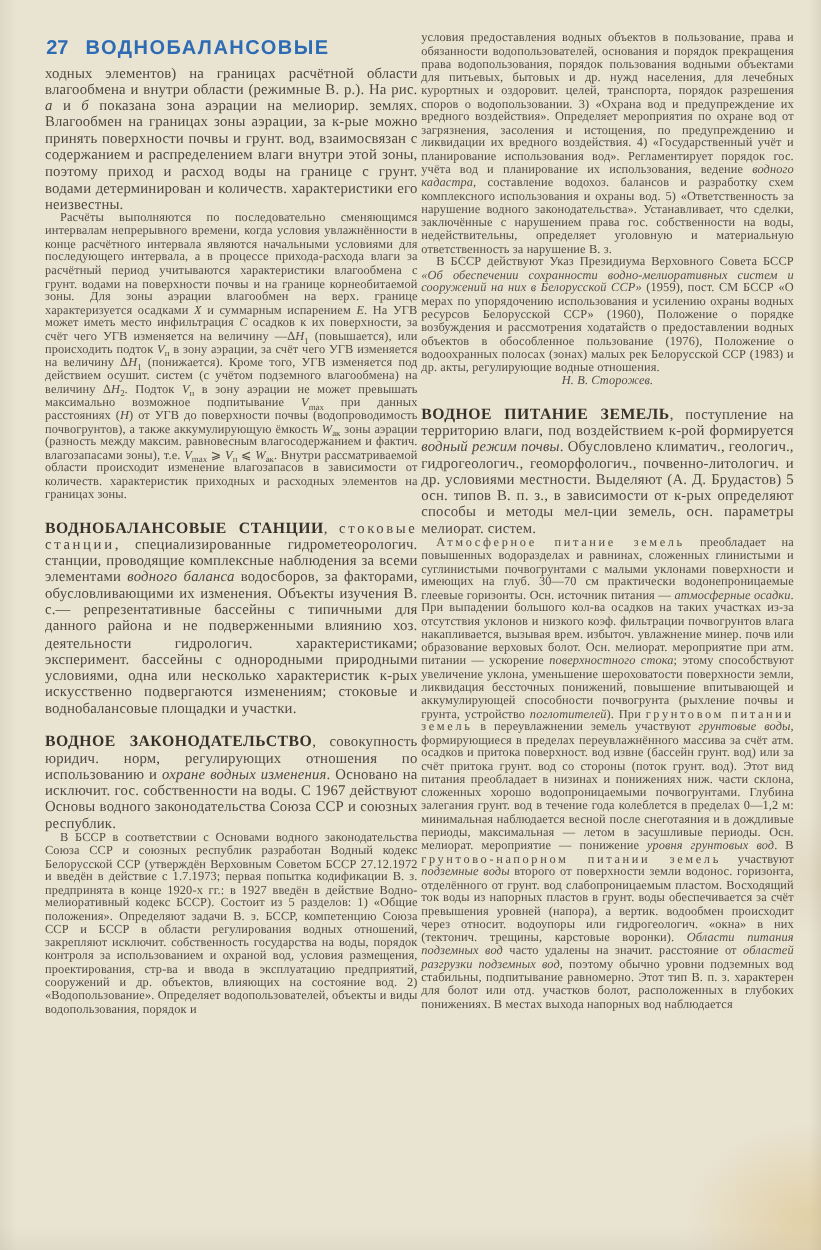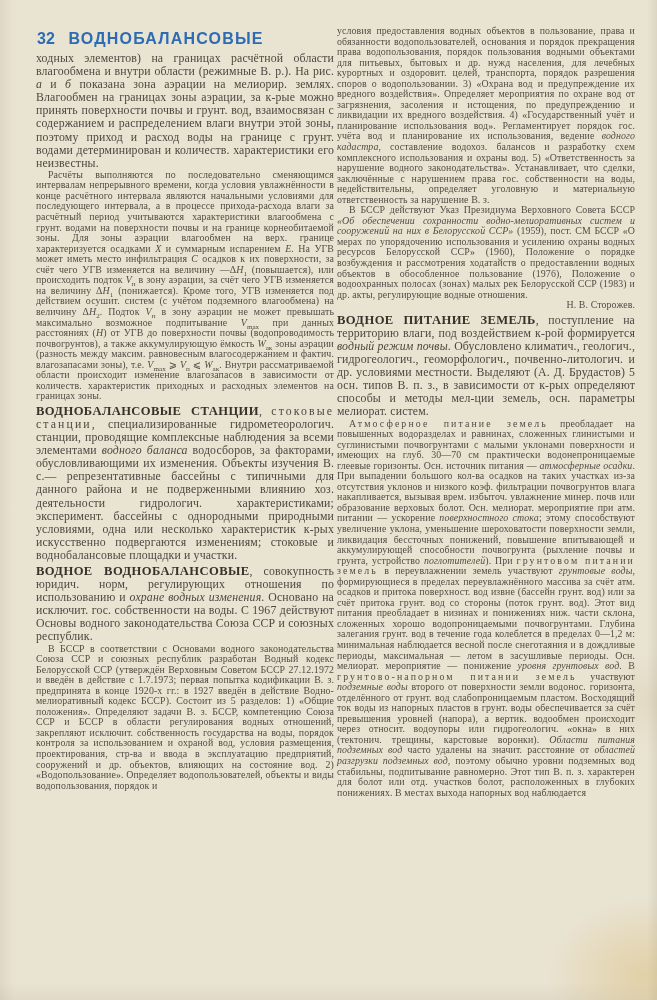--- a/index.html
+++ b/index.html
@@ -31,40 +31,40 @@
     text-align:justify;
     hyphens:auto;-webkit-hyphens:auto;
   }
   .col-left{left:36px;top:52px;}
   .col-right{left:337px;top:26px;}
   .blk{margin:0;padding:0;}
   .blk.n{font-size:11.8px;line-height:13.1px;letter-spacing:0.15px;}
   .blk.s{font-size:9.9px;line-height:10.55px;letter-spacing:0.1px;color:#514d45;}
   .blk.para{text-indent:12px;}
   .blk.cont{text-indent:0;}
-  .blk.article{text-indent:0;margin-top:3px;}
-  .blk.sign{text-align:right;text-indent:0;}
+  .blk.article{text-indent:0;margin-top:14px;}
+  .blk.sign{text-align:center;font-style:italic;text-indent:0;}
   .r-i{font-style:italic;}
   .r-h{font-weight:bold;color:#363229;font-size:12.6px;letter-spacing:0.4px;}
   .r-sp{letter-spacing:2.1px;}
   sub.r-sub{font-size:72%;line-height:0;letter-spacing:0;}
 </style>
 </head>
 <body>
 
 <div class="page">
   <div class="running-head">
-    <span class="num">32</span>
+    <span class="num">27</span>
     <span class="title">ВОДНОБАЛАНСОВЫЕ</span>
   </div>
   <div class="col col-left" id="col-left">
       <p class="blk cont n"><span>ходных элементов) на границах расчётной области влагообмена и внутри области (режимные В. р.). На рис. </span><span class="r-i">а</span><span> и </span><span class="r-i">б</span><span> показана зона аэрации на мелиорир. землях. Влагообмен на границах зоны аэрации, за к-рые можно принять поверхности почвы и грунт. вод, взаимосвязан с содержанием и распределением влаги внутри этой зоны, поэтому приход и расход воды на границе с грунт. водами детерминирован и количеств. характеристики его неизвестны.</span></p>
       <p class="blk para s"><span>Расчёты выполняются по последовательно сменяющимся интервалам непрерывного времени, когда условия увлажнённости в конце расчётного интервала являются начальными условиями для последующего интервала, а в процессе прихода-расхода влаги за расчётный период учитываются характеристики влагообмена с грунт. водами на поверхности почвы и на границе корнеобитаемой зоны. Для зоны аэрации влагообмен на верх. границе характеризуется осадками </span><span class="r-i">X</span><span> и суммарным испарением </span><span class="r-i">E</span><span>. На УГВ может иметь место инфильтрация </span><span class="r-i">C</span><span> осадков к их поверхности, за счёт чего УГВ изменяется на величину —Δ</span><span class="r-i">H</span><sub class="r-sub">1</sub><span> (повышается), или происходить подток </span><span class="r-i">V</span><sub class="r-sub">п</sub><span> в зону аэрации, за счёт чего УГВ изменяется на величину Δ</span><span class="r-i">H</span><sub class="r-sub">1</sub><span> (понижается). Кроме того, УГВ изменяется под действием осушит. систем (с учётом подземного влагообмена) на величину Δ</span><span class="r-i">H</span><sub class="r-sub">2</sub><span>. Подток </span><span class="r-i">V</span><sub class="r-sub">п</sub><span> в зону аэрации не может превышать максимально возможное подпитывание </span><span class="r-i">V</span><sub class="r-sub">max</sub><span> при данных расстояниях (</span><span class="r-i">H</span><span>) от УГВ до поверхности почвы (водопроводимость почвогрунтов), а также аккумулирующую ёмкость </span><span class="r-i">W</span><sub class="r-sub">ак</sub><span> зоны аэрации (разность между максим. равновесным влагосодержанием и фактич. влагозапасами зоны), т.е. </span><span class="r-i">V</span><sub class="r-sub">max</sub><span> ⩾ </span><span class="r-i">V</span><sub class="r-sub">п</sub><span> ⩽ </span><span class="r-i">W</span><sub class="r-sub">ак</sub><span>. Внутри рассматриваемой области происходит изменение влагозапасов в зависимости от количеств. характеристик приходных и расходных элементов на границах зоны.</span></p>
       <p class="blk article n"><span class="r-h">ВОДНОБАЛАНСОВЫЕ СТАНЦИИ</span><span>, </span><span class="r-sp">стоковые станции</span><span>, специализированные гидрометеорологич. станции, проводящие комплексные наблюдения за всеми элементами </span><span class="r-i">водного баланса</span><span> водосборов, за факторами, обусловливающими их изменения. Объекты изучения В. с.— репрезентативные бассейны с типичными для данного района и не подверженными влиянию хоз. деятельности гидрологич. характеристиками; эксперимент. бассейны с однородными природными условиями, одна или несколько характеристик к-рых искусственно подвергаются изменениям; стоковые и воднобалансовые площадки и участки.</span></p>
-      <p class="blk article n"><span class="r-h">ВОДНОЕ ВОДНОБАЛАНСОВЫЕ</span><span>, совокупность юридич. норм, регулирующих отношения по использованию и </span><span class="r-i">охране водных изменения</span><span>. Основано на исключит. гос. собственности на воды. С 1967 действуют Основы водного законодательства Союза ССР и союзных республик.</span></p>
+      <p class="blk article n"><span class="r-h">ВОДНОЕ ЗАКОНОДАТЕЛЬСТВО</span><span>, совокупность юридич. норм, регулирующих отношения по использованию и </span><span class="r-i">охране водных изменения</span><span>. Основано на исключит. гос. собственности на воды. С 1967 действуют Основы водного законодательства Союза ССР и союзных республик.</span></p>
       <p class="blk para s"><span>В БССР в соответствии с Основами водного законодательства Союза ССР и союзных республик разработан Водный кодекс Белорусской ССР (утверждён Верховным Советом БССР 27.12.1972 и введён в действие с 1.7.1973; первая попытка кодификации В. з. предпринята в конце 1920-х гг.: в 1927 введён в действие Водно-мелиоративный кодекс БССР). Состоит из 5 разделов: 1) «Общие положения». Определяют задачи В. з. БССР, компетенцию Союза ССР и БССР в области регулирования водных отношений, закрепляют исключит. собственность государства на воды, порядок контроля за использованием и охраной вод, условия размещения, проектирования, стр-ва и ввода в эксплуатацию предприятий, сооружений и др. объектов, влияющих на состояние вод. 2) «Водопользование». Определяет водопользователей, объекты и виды водопользования, порядок и</span></p>
     </div>
   <div class="col col-right" id="col-right">
       <p class="blk cont s"><span>условия предоставления водных объектов в пользование, права и обязанности водопользователей, основания и порядок прекращения права водопользования, порядок пользования водными объектами для питьевых, бытовых и др. нужд населения, для лечебных курортных и оздоровит. целей, транспорта, порядок разрешения споров о водопользовании. 3) «Охрана вод и предупреждение их вредного воздействия». Определяет мероприятия по охране вод от загрязнения, засоления и истощения, по предупреждению и ликвидации их вредного воздействия. 4) «Государственный учёт и планирование использования вод». Регламентирует порядок гос. учёта вод и планирование их использования, ведение </span><span class="r-i">водного кадастра</span><span>, составление водохоз. балансов и разработку схем комплексного использования и охраны вод. 5) «Ответственность за нарушение водного законодательства». Устанавливает, что сделки, заключённые с нарушением права гос. собственности на воды, недействительны, определяет уголовную и материальную ответственность за нарушение В. з.</span></p>
       <p class="blk para s"><span>В БССР действуют Указ Президиума Верховного Совета БССР </span><span class="r-i">«Об обеспечении сохранности водно-мелиоративных систем и сооружений на них в Белорусской ССР»</span><span> (1959), пост. СМ БССР «О мерах по упорядочению использования и усилению охраны водных ресурсов Белорусской ССР» (1960), Положение о порядке возбуждения и рассмотрения ходатайств о предоставлении водных объектов в обособленное пользование (1976), Положение о водоохранных полосах (зонах) малых рек Белорусской ССР (1983) и др. акты, регулирующие водные отношения.</span></p>
       <p class="blk sign s"><span>Н. В. Сторожев.</span></p>
       <p class="blk article n"><span class="r-h">ВОДНОЕ ПИТАНИЕ ЗЕМЕЛЬ</span><span>, поступление на территорию влаги, под воздействием к-рой формируется </span><span class="r-i">водный режим почвы</span><span>. Обусловлено климатич., геологич., гидрогеологич., геоморфологич., почвенно-литологич. и др. условиями местности. Выделяют (А. Д. Брудастов) 5 осн. типов В. п. з., в зависимости от к-рых определяют способы и методы мел-ции земель, осн. параметры мелиорат. систем.</span></p>
       <p class="blk para s"><span class="r-sp">Атмосферное питание земель</span><span> преобладает на повышенных водоразделах и равнинах, сложенных глинистыми и суглинистыми почвогрунтами с малыми уклонами поверхности и имеющих на глуб. 30—70 см практически водонепроницаемые глеевые горизонты. Осн. источник питания — </span><span class="r-i">атмосферные осадки</span><span>. При выпадении большого кол-ва осадков на таких участках из-за отсутствия уклонов и низкого коэф. фильтрации почвогрунтов влага накапливается, вызывая врем. избыточ. увлажнение минер. почв или образование верховых болот. Осн. мелиорат. мероприятие при атм. питании — ускорение </span><span class="r-i">поверхностного стока</span><span>; этому способствуют увеличение уклона, уменьшение шероховатости поверхности земли, ликвидация бессточных понижений, повышение впитывающей и аккумулирующей способности почвогрунта (рыхление почвы и грунта, устройство </span><span class="r-i">поглотителей</span><span>). При </span><span class="r-sp">грунтовом питании земель</span><span> в переувлажнении земель участвуют </span><span class="r-i">грунтовые воды</span><span>, формирующиеся в пределах переувлажнённого массива за счёт атм. осадков и притока поверхност. вод извне (бассейн грунт. вод) или за счёт притока грунт. вод со стороны (поток грунт. вод). Этот вид питания преобладает в низинах и понижениях ниж. части склона, сложенных хорошо водопроницаемыми почвогрунтами. Глубина залегания грунт. вод в течение года колеблется в пределах 0—1,2 м: минимальная наблюдается весной после снеготаяния и в дождливые периоды, максимальная — летом в засушливые периоды. Осн. мелиорат. мероприятие — понижение </span><span class="r-i">уровня грунтовых вод</span><span>. В </span><span class="r-sp">грунтово-напорном питании земель</span><span> участвуют </span><span class="r-i">подземные воды</span><span> второго от поверхности земли водонос. горизонта, отделённого от грунт. вод слабопроницаемым пластом. Восходящий ток воды из напорных пластов в грунт. воды обеспечивается за счёт превышения уровней (напора), а вертик. водообмен происходит через относит. водоупоры или гидрогеологич. «окна» в них (тектонич. трещины, карстовые воронки). </span><span class="r-i">Области питания подземных вод</span><span> часто удалены на значит. расстояние от </span><span class="r-i">областей разгрузки подземных вод</span><span>, поэтому обычно уровни подземных вод стабильны, подпитывание равномерно. Этот тип В. п. з. характерен для болот или отд. участков болот, расположенных в глубоких понижениях. В местах выхода напорных вод наблюдается</span></p>
     </div>
 </div>

